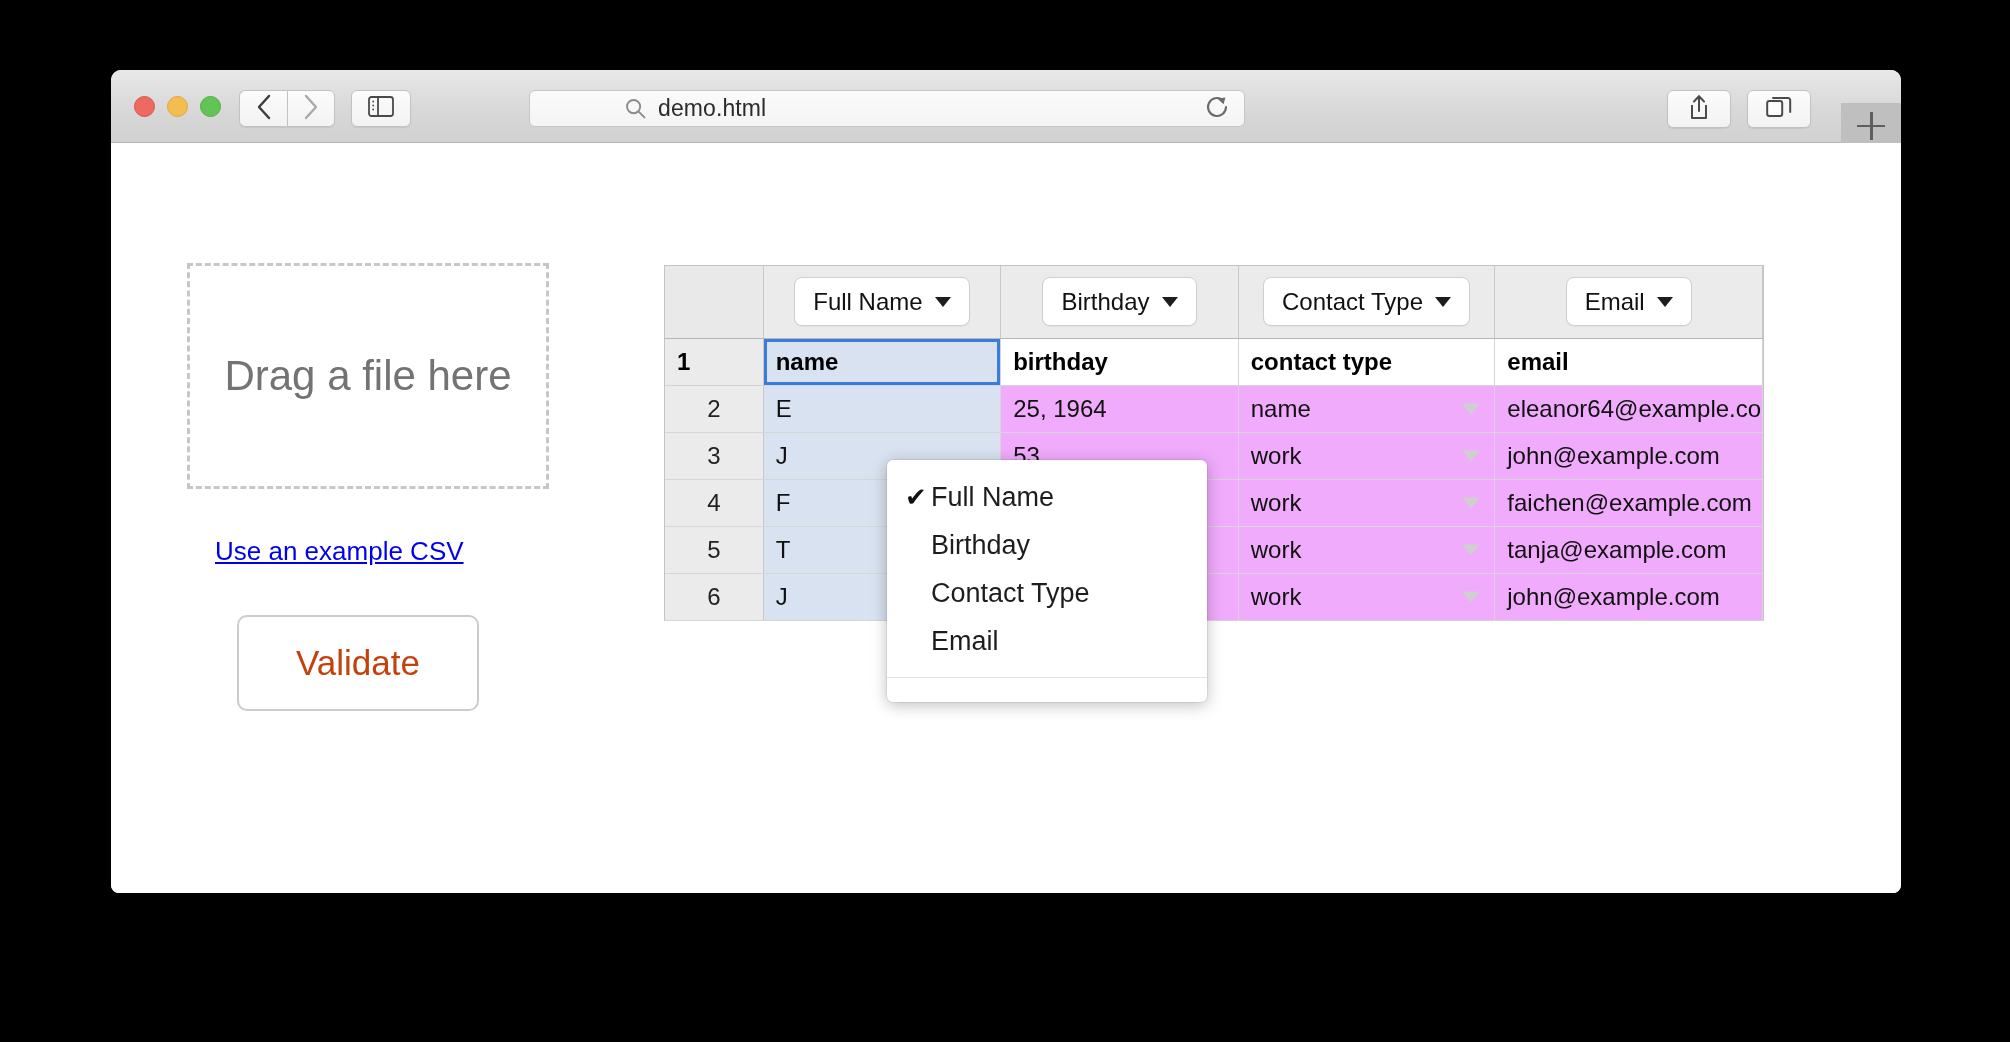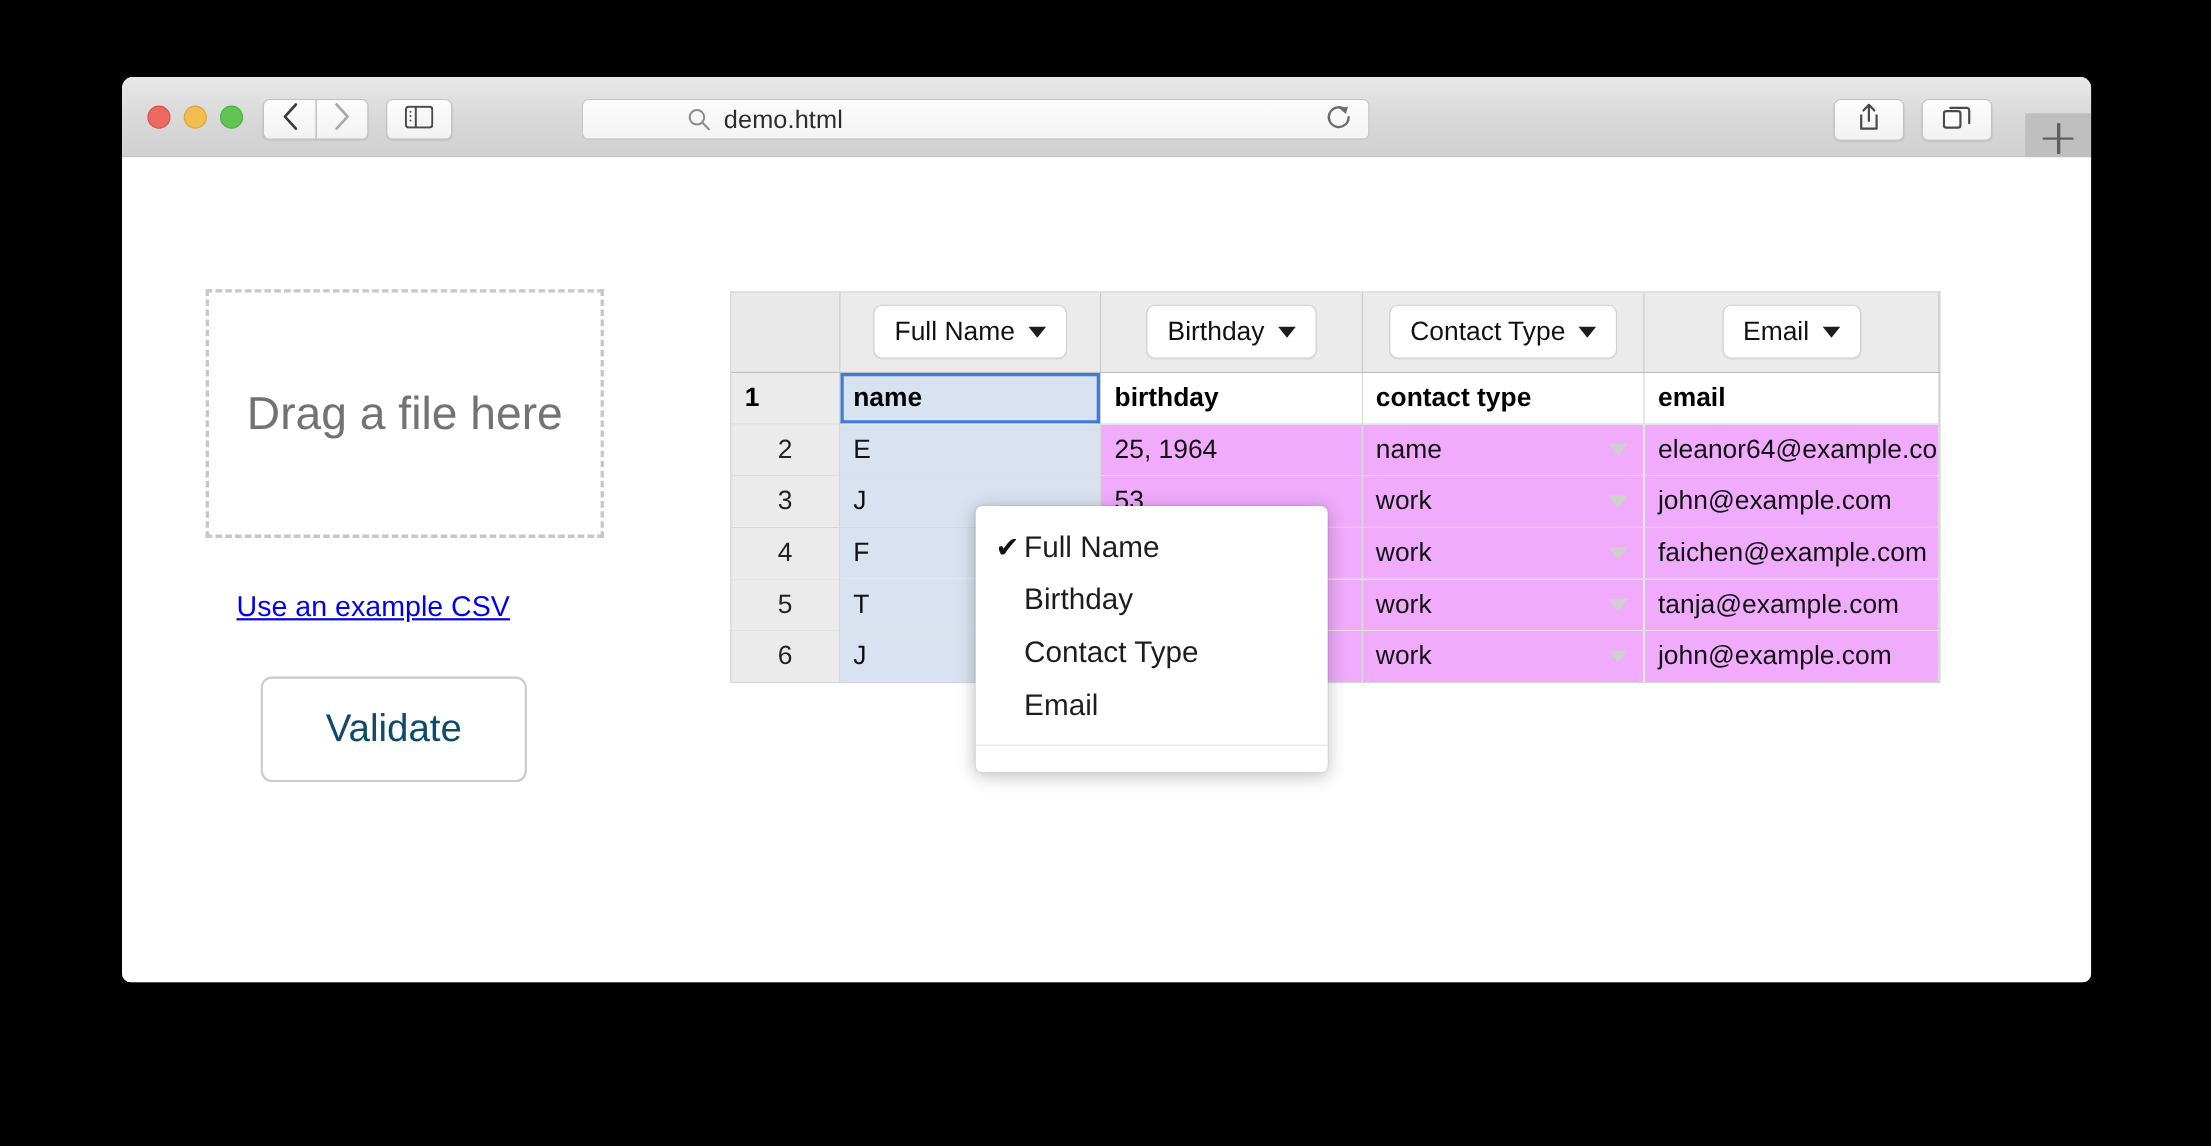--- a/index.html
+++ b/index.html
@@ -202,21 +202,21 @@
   .validate-btn {
     position: absolute;
     left: 126px;
     top: 472px;
     width: 242px;
     height: 96px;
     background: #ffffff;
     border: 2px solid #cccccc;
     border-radius: 10px;
     font-size: 35px;
-    color: #0c4a6e;
+    color: #c2410c;
     display: flex;
     align-items: center;
     justify-content: center;
     cursor: pointer;
     box-sizing: border-box;
     font-family: "Liberation Sans", sans-serif;
   }
 
   
   .table-wrap {

